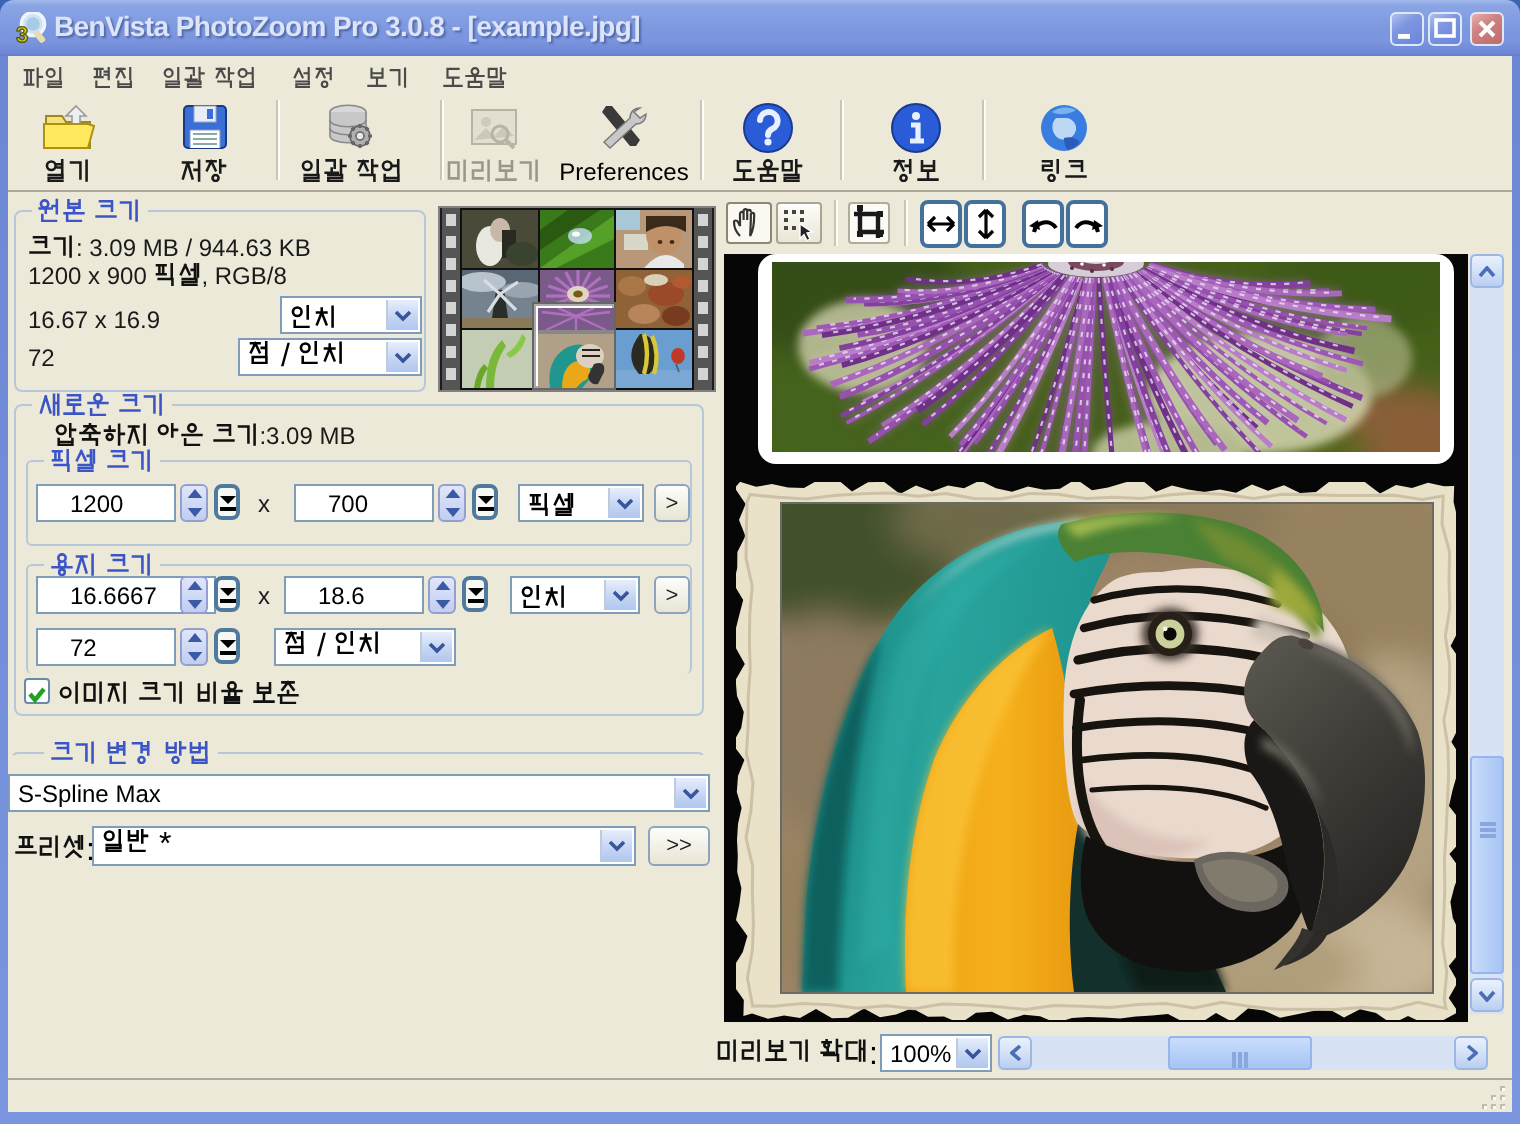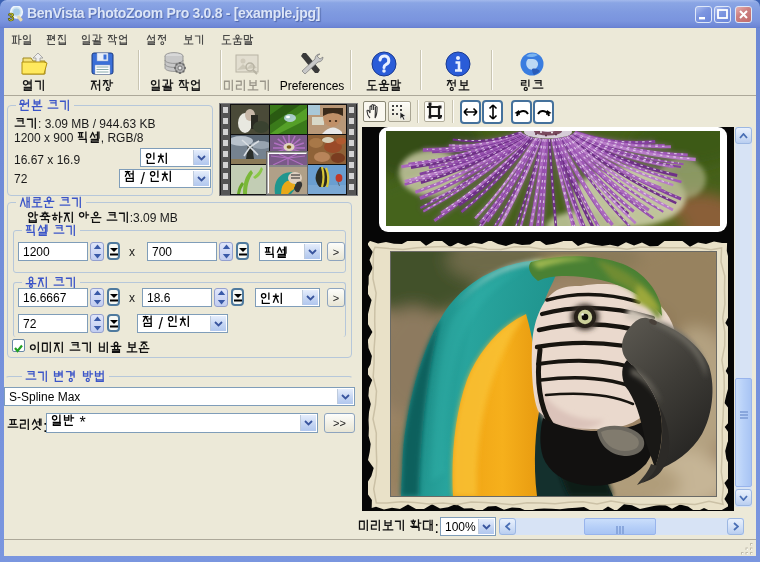--- a/index.html
+++ b/index.html
@@ -13,21 +13,21 @@
 .tb-btn{position:absolute;top:6px;width:17px;height:17px;border-radius:3px;border:1px solid #dfe8f8;}
 .menubar{position:absolute;left:4px;top:28px;width:752px;height:17px;background:#ece9d8;border-bottom:1px solid #ece9d8}
 .toolbar{position:absolute;left:4px;top:45px;width:752px;height:51px;background:#ece9d8;border-bottom:1px solid #aca899}
 .content{position:absolute;left:4px;top:96px;width:752px;height:443px;background:#ece9d8}
 .statusbar{position:absolute;left:4px;top:539px;width:752px;height:17px;background:#ece9d8;border-top:1px solid #dcd8c8}
 .gbox{position:absolute;border:1px solid #b6c7da;border-radius:4px}
 .glabel{position:absolute;top:-7px;left:8px;background:#ece9d8;padding:0 3px;display:inline-flex}
 .combo{position:absolute;background:#fff;border:1px solid #7f9db9;display:flex;align-items:center}
 .combo .arr{position:absolute;right:1px;top:1px;bottom:1px;width:16px;
  background:linear-gradient(180deg,#e6eefc,#c3d4f2 60%,#b1c7ee);border-left:1px solid #becbdd;display:flex;align-items:center;justify-content:center}
-.input{position:absolute;background:#fff;border:1px solid #7f9db9;font-size:12px;color:#000;display:flex;align-items:center;padding-left:4px}
+.input{position:absolute;background:#fff;border:1px solid #7f9db9;font-size:12px;color:#000;display:flex;align-items:center;padding-left:16px}
 .spin{position:absolute;width:14px;border:1px solid #93a0cf;border-radius:3px;
  background:linear-gradient(180deg,#e0e6fa,#c2cdf0);display:flex;flex-direction:column;align-items:center;justify-content:space-around}
 .mbtn{position:absolute;width:13px;border:2px solid #4f7a9e;border-radius:4px;background:#f6f8f4;display:flex;align-items:center;justify-content:center}
 .pbtn{position:absolute;border:1px solid #8ea4be;border-radius:3px;background:linear-gradient(180deg,#fdfdfa,#e8e5d4);display:flex;align-items:center;justify-content:center;font-size:11px;color:#222}
 .sep{position:absolute;top:5px;width:1px;height:40px;background:#c9c5b2;box-shadow:1px 0 0 #fdfcf8}
 .tlabel{position:absolute;font-size:12px;color:#1a1a1a;white-space:nowrap}
 </style></head><body>
 <div class="win"></div>
 <div class="abs" style="left:0;top:0;width:12px;height:12px;background:#3c62b4"></div>
 <div class="abs" style="left:748px;top:0;width:12px;height:12px;background:#3c62b4"></div>
@@ -586,21 +586,21 @@
         <span style="vertical-align:top">&nbsp;</span>
         <svg width="12" height="12" viewBox="-6 -9 112 112" style="vertical-align:top;margin-top:0px">
           <path d="M22 6 H78 V50 M30.4 28 H78 M6 77 H94" fill="none" stroke="#3b55c8" stroke-width="12" stroke-linecap="square"></path>
         </svg>
         <svg width="12" height="12" viewBox="-6 -9 112 112" style="vertical-align:top;margin-top:0px">
           <path d="M8 12 H52 V86 M80.7 4 V96" fill="none" stroke="#3b55c8" stroke-width="12" stroke-linecap="square"></path>
         </svg>
       </span>
     </div>
   </div>
-<div class="input" style="left:18px;top:288px;width:70px;height:19px">16.6667</div>
+<div class="input" style="left:18px;top:288px;width:90px;height:19px">16.6667</div>
 <div class="spin" style="left:90px;top:288px;height:19px">
     <svg width="9" height="6">
       <path d="M4.5 0.5 L8.2 5 H0.8 Z" fill="#3a5aa8"></path>
     </svg>
     <svg width="9" height="6">
       <path d="M4.5 5.5 L8.2 1 H0.8 Z" fill="#3a5aa8"></path>
     </svg>
   </div>
 <div class="mbtn" style="left:107px;top:288px;height:18px">
     <svg width="8" height="9">

